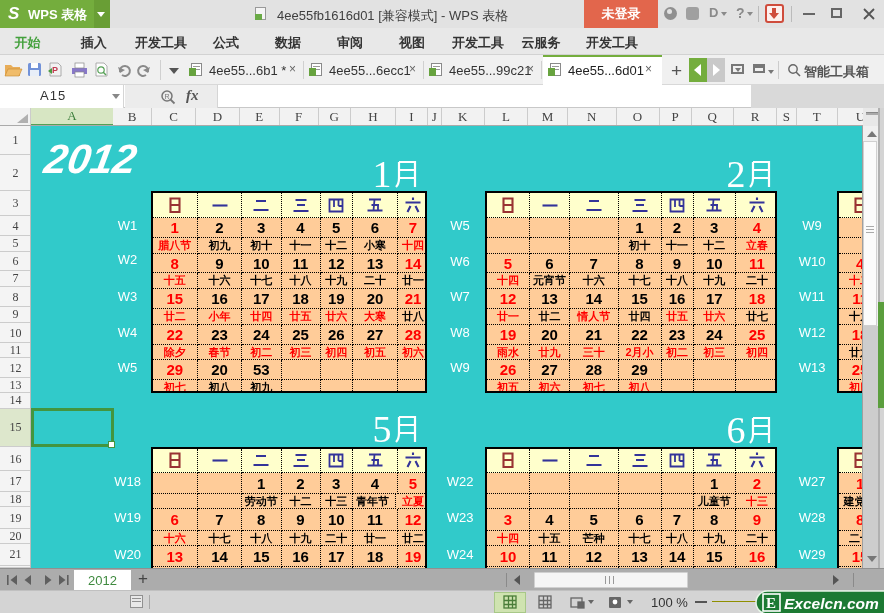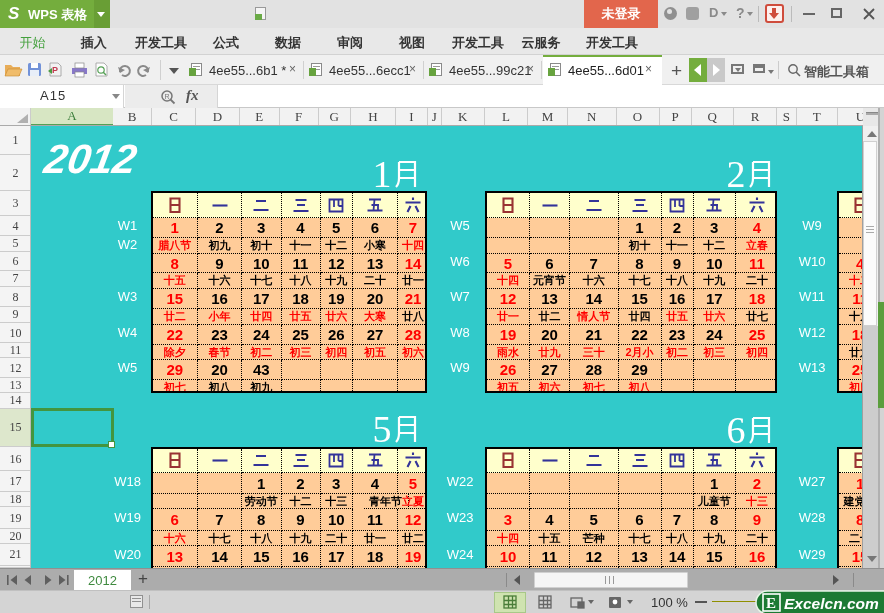--- a/index.html
+++ b/index.html
@@ -144,21 +144,21 @@
     <div class="cn r" style="left:245.5px;top:131.3px;width:31px;height:20.299999999999955px;line-height:20.299999999999955px">28</div>
     <div class="cl r" style="left:0.0px;top:151.59999999999997px;width:45.5px;height:15.100000000000023px;line-height:15.100000000000023px">除夕</div>
     <div class="cl r" style="left:45.5px;top:151.59999999999997px;width:44px;height:15.100000000000023px;line-height:15.100000000000023px">春节</div>
     <div class="cl r" style="left:89.5px;top:151.59999999999997px;width:39.5px;height:15.100000000000023px;line-height:15.100000000000023px">初二</div>
     <div class="cl r" style="left:129.0px;top:151.59999999999997px;width:39.0px;height:15.100000000000023px;line-height:15.100000000000023px">初三</div>
     <div class="cl r" style="left:168.0px;top:151.59999999999997px;width:32.5px;height:15.100000000000023px;line-height:15.100000000000023px">初四</div>
     <div class="cl r" style="left:200.5px;top:151.59999999999997px;width:45px;height:15.100000000000023px;line-height:15.100000000000023px">初五</div>
     <div class="cl r" style="left:245.5px;top:151.59999999999997px;width:31px;height:15.100000000000023px;line-height:15.100000000000023px">初六</div>
     <div class="cn r" style="left:0.0px;top:166.7px;width:45.5px;height:20px;line-height:20px">29</div>
     <div class="cn" style="left:45.5px;top:166.7px;width:44px;height:20px;line-height:20px">20</div>
-    <div class="cn" style="left:89.5px;top:166.7px;width:39.5px;height:20px;line-height:20px">43</div>
+    <div class="cn" style="left:89.5px;top:166.7px;width:39.5px;height:20px;line-height:20px">53</div>
     <div class="cn" style="left:129.0px;top:166.7px;width:39.0px;height:20px;line-height:20px"></div>
     <div class="cn" style="left:168.0px;top:166.7px;width:32.5px;height:20px;line-height:20px"></div>
     <div class="cn" style="left:200.5px;top:166.7px;width:45px;height:20px;line-height:20px"></div>
     <div class="cn" style="left:245.5px;top:166.7px;width:31px;height:20px;line-height:20px"></div>
     <div class="cl r" style="left:0.0px;top:186.7px;width:45.5px;height:15.399999999999977px;line-height:15.399999999999977px">初七</div>
     <div class="cl" style="left:45.5px;top:186.7px;width:44px;height:15.399999999999977px;line-height:15.399999999999977px">初八</div>
     <div class="cl" style="left:89.5px;top:186.7px;width:39.5px;height:15.399999999999977px;line-height:15.399999999999977px">初九</div>
     <div class="cl" style="left:129.0px;top:186.7px;width:39.0px;height:15.399999999999977px;line-height:15.399999999999977px"></div>
     <div class="cl" style="left:168.0px;top:186.7px;width:32.5px;height:15.399999999999977px;line-height:15.399999999999977px"></div>
     <div class="cl" style="left:200.5px;top:186.7px;width:45px;height:15.399999999999977px;line-height:15.399999999999977px"></div>
@@ -330,21 +330,21 @@
     <div class="cn" style="left:89.5px;top:24.399999999999977px;width:39.5px;height:21.399999999999977px;line-height:21.399999999999977px">1</div>
     <div class="cn" style="left:129.0px;top:24.399999999999977px;width:39.0px;height:21.399999999999977px;line-height:21.399999999999977px">2</div>
     <div class="cn" style="left:168.0px;top:24.399999999999977px;width:32.5px;height:21.399999999999977px;line-height:21.399999999999977px">3</div>
     <div class="cn" style="left:200.5px;top:24.399999999999977px;width:45px;height:21.399999999999977px;line-height:21.399999999999977px">4</div>
     <div class="cn r" style="left:245.5px;top:24.399999999999977px;width:31px;height:21.399999999999977px;line-height:21.399999999999977px">5</div>
     <div class="cl" style="left:0.0px;top:45.799999999999955px;width:45.5px;height:15.100000000000023px;line-height:15.100000000000023px"></div>
     <div class="cl" style="left:45.5px;top:45.799999999999955px;width:44px;height:15.100000000000023px;line-height:15.100000000000023px"></div>
     <div class="cl" style="left:89.5px;top:45.799999999999955px;width:39.5px;height:15.100000000000023px;line-height:15.100000000000023px">劳动节</div>
     <div class="cl" style="left:129.0px;top:45.799999999999955px;width:39.0px;height:15.100000000000023px;line-height:15.100000000000023px">十二</div>
     <div class="cl" style="left:168.0px;top:45.799999999999955px;width:32.5px;height:15.100000000000023px;line-height:15.100000000000023px">十三</div>
-    <div class="cl" style="left:211px;top:45.799999999999955px;width:45px;height:15.100000000000023px;line-height:15.100000000000023px">青年节</div>
+    <div class="cl" style="left:198px;top:45.799999999999955px;width:45px;height:15.100000000000023px;line-height:15.100000000000023px">青年节</div>
     <div class="cl r" style="left:245.5px;top:45.799999999999955px;width:31px;height:15.100000000000023px;line-height:15.100000000000023px">立夏</div>
     <div class="cn r" style="left:0.0px;top:60.89999999999998px;width:45.5px;height:21.5px;line-height:21.5px">6</div>
     <div class="cn" style="left:45.5px;top:60.89999999999998px;width:44px;height:21.5px;line-height:21.5px">7</div>
     <div class="cn" style="left:89.5px;top:60.89999999999998px;width:39.5px;height:21.5px;line-height:21.5px">8</div>
     <div class="cn" style="left:129.0px;top:60.89999999999998px;width:39.0px;height:21.5px;line-height:21.5px">9</div>
     <div class="cn" style="left:168.0px;top:60.89999999999998px;width:32.5px;height:21.5px;line-height:21.5px">10</div>
     <div class="cn" style="left:200.5px;top:60.89999999999998px;width:45px;height:21.5px;line-height:21.5px">11</div>
     <div class="cn r" style="left:245.5px;top:60.89999999999998px;width:31px;height:21.5px;line-height:21.5px">12</div>
     <div class="cl r" style="left:0.0px;top:82.39999999999998px;width:45.5px;height:15px;line-height:15px">十六</div>
     <div class="cl" style="left:45.5px;top:82.39999999999998px;width:44px;height:15px;line-height:15px">十七</div>
@@ -455,21 +455,21 @@
       </svg></div>
     <div class="cn r" style="left:0;top:24.399999999999977px;width:44px;height:21.399999999999977px;line-height:21.399999999999977px">1</div>
     <div class="cl" style="left:0;top:45.799999999999955px;width:44px;height:15.100000000000023px;line-height:15.100000000000023px">建党节</div>
     <div class="cn r" style="left:0;top:60.89999999999998px;width:44px;height:21.5px;line-height:21.5px">8</div>
     <div class="cl" style="left:0;top:82.39999999999998px;width:44px;height:15px;line-height:15px">二十</div>
     <div class="cn r" style="left:0;top:97.39999999999998px;width:44px;height:21.5px;line-height:21.5px">15</div>
     <div class="cl" style="left:0;top:118.89999999999998px;width:44px;height:15.5px;line-height:15.5px">廿六</div>
   </div>
 <div class="ab" style="left:0;top:568px;width:862px;height:2px;background:#31caca"></div>
 <div class="wlab" style="left:105.5px;top:217.9px">W1</div>
-<div class="wlab" style="left:105.5px;top:237px">W2</div>
+<div class="wlab" style="left:105.5px;top:252px">W2</div>
 <div class="wlab" style="left:105.5px;top:288.9px">W3</div>
 <div class="wlab" style="left:105.5px;top:324.7px">W4</div>
 <div class="wlab" style="left:105.5px;top:360px">W5</div>
 <div class="wlab" style="left:438px;top:217.9px">W5</div>
 <div class="wlab" style="left:438px;top:253.5px">W6</div>
 <div class="wlab" style="left:438px;top:288.9px">W7</div>
 <div class="wlab" style="left:438px;top:324.7px">W8</div>
 <div class="wlab" style="left:438px;top:360px">W9</div>
 <div class="wlab" style="left:790px;top:217.9px">W9</div>
 <div class="wlab" style="left:790px;top:253.5px">W10</div>
@@ -553,41 +553,42 @@
 <div class="ab" style="left:878px;top:302px;width:6px;height:106px;background:#5b9e3d"></div>
 <div class="ab" style="left:0;top:0;width:884px;height:28px;background:#e2e2e2">
 <div class="ab" style="left:0;top:0;width:110px;height:28px;background:#74ad3d">
 <div class="ab" style="left:8px;top:4px;font-size:17px;font-weight:bold;font-style:italic;color:#fff">S</div>
 <div class="ab" style="left:28px;top:6px;font-size:13px;font-weight:bold;color:#fff">WPS 表格</div>
 <div class="ab" style="left:94px;top:0;width:16px;height:28px;background:#699e35"></div>
 <div class="ab" style="left:97px;top:12px;width:0;height:0;border-left:4px solid transparent;border-right:4px solid transparent;border-top:5px solid #fff"></div>
 </div>
 <div class="ab" style="left:255px;top:7px;width:11px;height:13px;background:#f5f5f5;border:1px solid #999"></div>
 <div class="ab" style="left:255px;top:14px;width:7px;height:6px;background:#6aaa46"></div>
+<div class="ab" style="left:277px;top:7px;font-size:13px;color:#3f3f3f">4ee55fb1616d01 [兼容模式] - WPS 表格</div>
 <div class="ab" style="left:584px;top:0;width:74px;height:28px;background:#e2664c;color:#fff;font-size:13px;font-weight:bold;text-align:center;line-height:28px">未登录</div>
 <div class="ab" style="left:664px;top:7px;width:13px;height:13px;border-radius:50%;background:#909090"></div>
 <div class="ab" style="left:667px;top:9px;width:5px;height:5px;border-radius:50%;background:#e2e2e2"></div>
 <div class="ab" style="left:686px;top:7px;width:13px;height:13px;background:#a0a0a0;border-radius:3px"></div>
 <div class="ab" style="left:709px;top:5px;font-size:13px;font-weight:bold;color:#8a8a8a">D</div>
 <div class="ab" style="left:721px;top:12px;width:0;height:0;border-left:3px solid transparent;border-right:3px solid transparent;border-top:4px solid #8a8a8a"></div>
 <div class="ab" style="left:736px;top:5px;font-size:14px;font-weight:bold;color:#8a8a8a">?</div>
 <div class="ab" style="left:747px;top:12px;width:0;height:0;border-left:3px solid transparent;border-right:3px solid transparent;border-top:4px solid #8a8a8a"></div>
 <div class="ab" style="left:758px;top:6px;width:1px;height:16px;background:#bbb"></div>
 <div class="ab" style="left:765px;top:4px;width:19px;height:19px;border:2px solid #cf4c3c;border-radius:3px;background:#fdf0ee"></div>
 <div class="ab" style="left:772px;top:8px;width:4px;height:6px;background:#cf4c3c"></div>
 <div class="ab" style="left:769px;top:13px;width:0;height:0;border-left:5px solid transparent;border-right:5px solid transparent;border-top:6px solid #cf4c3c"></div>
 <div class="ab" style="left:791px;top:6px;width:1px;height:16px;background:#bbb"></div>
 <div class="ab" style="left:803px;top:13px;width:12px;height:2px;background:#666"></div>
 <div class="ab" style="left:831px;top:8px;width:11px;height:10px;border:2px solid #666"></div>
 <svg class="ab" style="left:863px;top:8px" width="12" height="12" viewBox="0 0 12 12">
       <path d="M1 1 L11 11 M11 1 L1 11" stroke="#555" stroke-width="1.8"></path>
     </svg>
 </div>
 <div class="ab" style="left:0;top:28px;width:884px;height:27px;background:#e8e8e8;border-bottom:1px solid #d2d2d2">
-<div class="ab" style="left:14.5px;top:6px;width:36px;text-align:center;font-size:13px;font-weight:normal;color:#43a03c">开始</div>
+<div class="ab" style="left:14.5px;top:6px;width:36px;font-size:13px;font-weight:bold;color:#43a03c">开始</div>
 <div class="ab" style="left:75.7px;top:6px;width:36px;text-align:center;font-size:13px;font-weight:bold;color:#333">插入</div>
 <div class="ab" style="left:129.9px;top:6px;width:62px;text-align:center;font-size:13px;font-weight:bold;color:#333">开发工具</div>
 <div class="ab" style="left:208.0px;top:6px;width:36px;text-align:center;font-size:13px;font-weight:bold;color:#333">公式</div>
 <div class="ab" style="left:270.0px;top:6px;width:36px;text-align:center;font-size:13px;font-weight:bold;color:#333">数据</div>
 <div class="ab" style="left:332.0px;top:6px;width:36px;text-align:center;font-size:13px;font-weight:bold;color:#333">审阅</div>
 <div class="ab" style="left:394.0px;top:6px;width:36px;text-align:center;font-size:13px;font-weight:bold;color:#333">视图</div>
 <div class="ab" style="left:447.0px;top:6px;width:62px;text-align:center;font-size:13px;font-weight:bold;color:#333">开发工具</div>
 <div class="ab" style="left:516.5px;top:6px;width:49px;text-align:center;font-size:13px;font-weight:bold;color:#333">云服务</div>
 <div class="ab" style="left:574.5px;top:6px;width:75px;text-align:center;font-size:13px;font-weight:bold;color:#333">开发工具</div>
 </div>
@@ -651,21 +652,21 @@
 <div class="ab" style="left:731px;top:64px;width:13px;height:10px;border:2px solid #777"></div>
 <div class="ab" style="left:735px;top:68px;width:0;height:0;border-left:3px solid transparent;border-right:3px solid transparent;border-top:4px solid #777"></div>
 <div class="ab" style="left:753px;top:64px;width:12px;height:9px;border:2px solid #777;border-top:4px solid #777"></div>
 <div class="ab" style="left:768px;top:70px;width:0;height:0;border-left:3px solid transparent;border-right:3px solid transparent;border-top:4px solid #777"></div>
 <div class="ab" style="left:778px;top:61px;width:1px;height:18px;background:#ccc"></div>
 <svg class="ab" style="left:787px;top:63px" width="14" height="14" viewBox="0 0 14 14">
     <circle cx="6" cy="6" r="4.2" fill="none" stroke="#666" stroke-width="1.4"></circle>
     <path d="M9 9 l4 4" stroke="#666" stroke-width="1.6"></path>
   </svg>
 <div class="ab" style="left:804px;top:63px;font-size:13px;font-weight:bold;color:#555">智能工具箱</div>
-<div class="ab" style="left:0;top:85px;width:884px;height:23px;background:#fff;border-bottom:1px solid #c8c8c8">
+<div class="ab" style="left:0;top:85px;width:751px;height:23px;background:#fff;border-bottom:1px solid #c8c8c8">
 <div class="ab" style="left:0;top:0;width:124px;height:23px;background:#fff;border-right:1px solid #d5d5d5"></div>
 <div class="ab" style="left:40px;top:3px;font-size:13px;color:#333;letter-spacing:1px">A15</div>
 <div class="ab" style="left:112px;top:9px;width:0;height:0;border-left:4px solid transparent;border-right:4px solid transparent;border-top:5px solid #888"></div>
 <div class="ab" style="left:125px;top:0;width:93px;height:23px;background:#ececec;border-right:1px solid #d5d5d5"></div>
 <svg class="ab" style="left:160px;top:4px" width="16" height="16" viewBox="0 0 16 16">
       <circle cx="7" cy="7" r="5" fill="none" stroke="#777" stroke-width="1.5"></circle>
       <path d="M10.5 10.5 l4 4" stroke="#777" stroke-width="1.8"></path>
       <text x="4.5" y="10" font-size="7" fill="#777">R</text>
     </svg>
 <div class="ab" style="left:186px;top:2px;font-family:&quot;Liberation Serif&quot;,serif;font-style:italic;font-size:15px;color:#555;font-weight:bold">fx</div>

